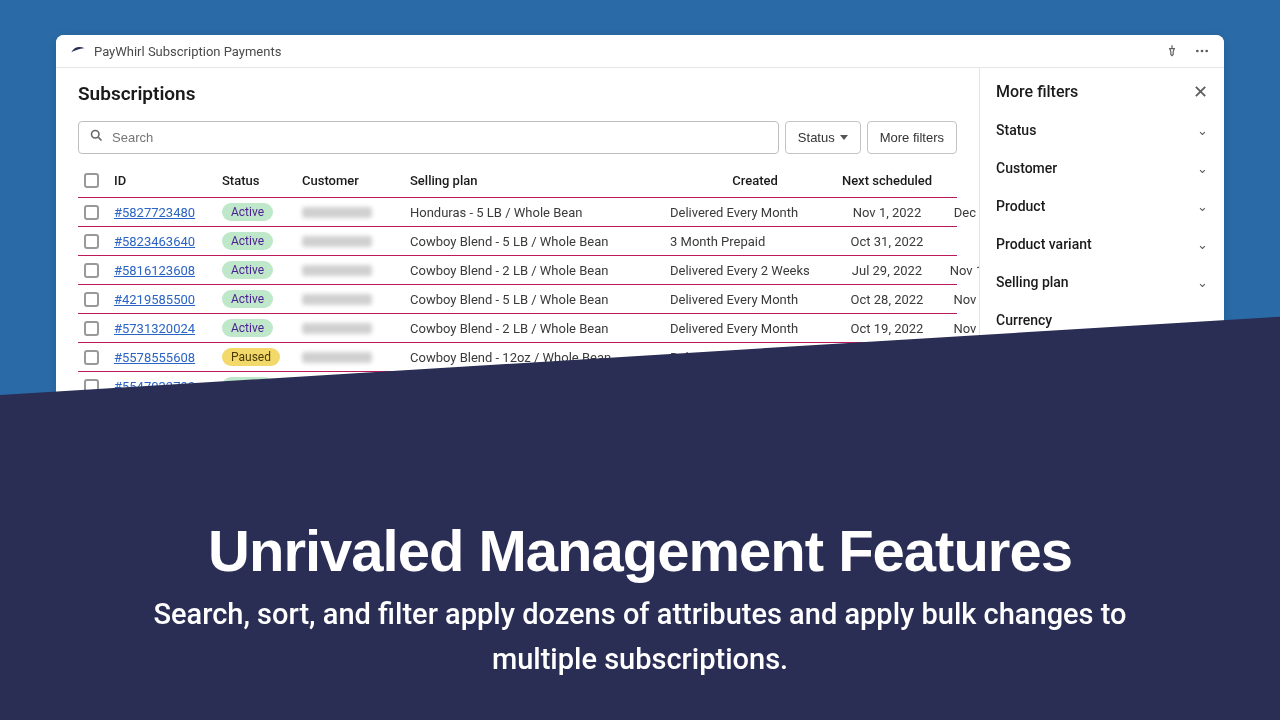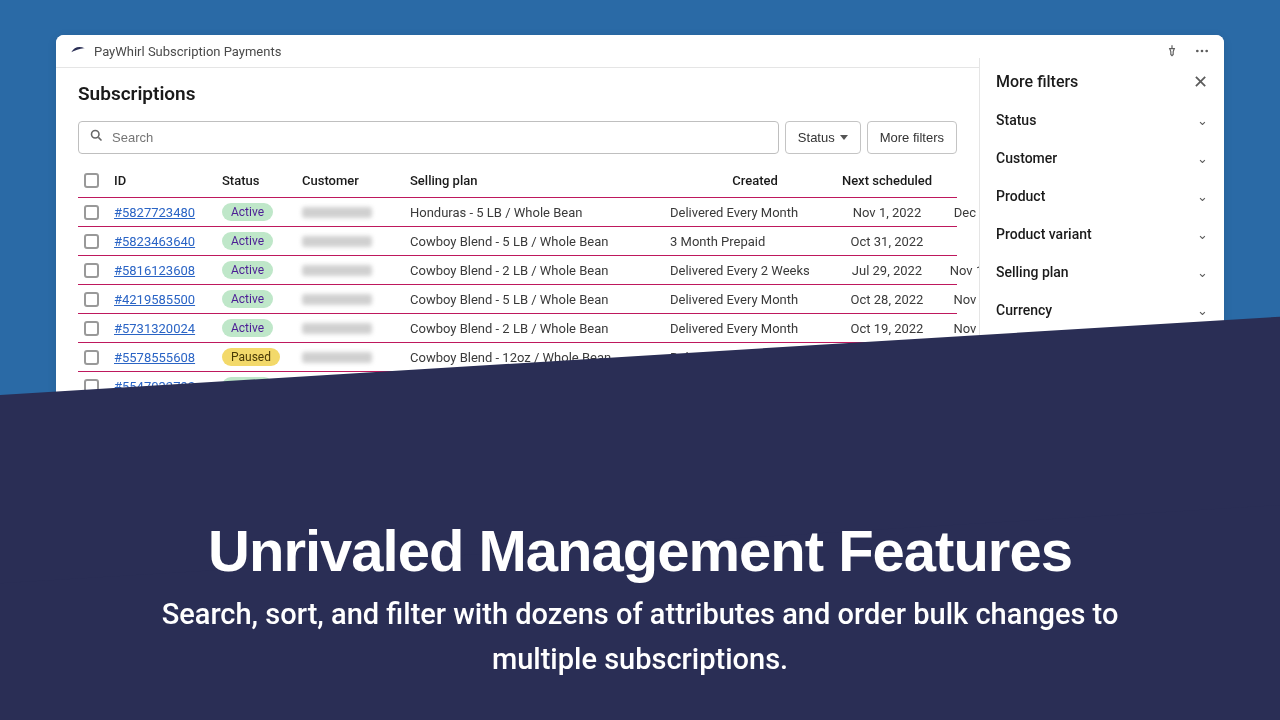--- a/index.html
+++ b/index.html
@@ -34,21 +34,20 @@
   .logo-icon {
     width: 16px; height: 16px;
     display: inline-flex; align-items: center; justify-content: center;
   }
   .titlebar-title { font-size: 13px; color: #4a4a4a; }
   .titlebar-right { display: flex; align-items: center; gap: 14px; color: #5c5c5c; }
   .pin-icon, .dots-icon { width: 16px; height: 16px; cursor: pointer; display:flex; align-items:center; justify-content:center; }
   .content {
     display: flex;
     height: calc(100% - 36px);
-    align-items: flex-end;
   }
   .main {
     flex: 1;
     padding: 14px 22px 0 22px;
     overflow: hidden;
   }
   .page-title {
     font-size: 19px;
     font-weight: 600;
     color: #1a1a1a;
@@ -499,14 +498,14 @@
               <span>Next 7 days</span>
             </div>
           </div>
         </div>
     </div>
   </div>
 </div>
 
 <div class="overlay">
   <div class="headline">Unrivaled Management Features</div>
-  <div class="subline">Search, sort, and filter with dozens of attributes and order bulk changes to multiple subscriptions.</div>
+  <div class="subline">Search, sort, and filter apply dozens of attributes and apply bulk changes to multiple subscriptions.</div>
 </div>
 
 </body></html>

